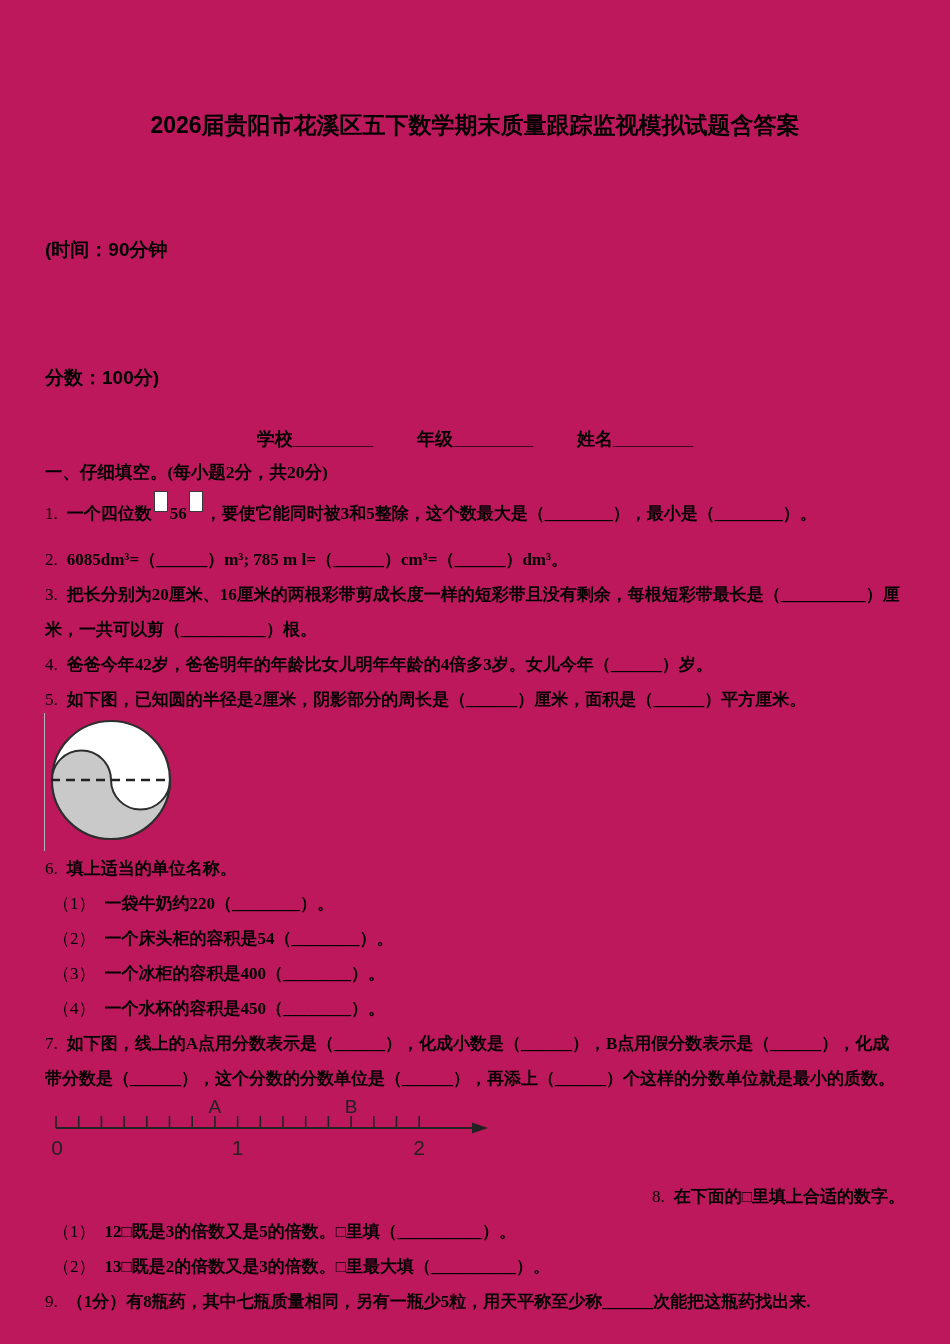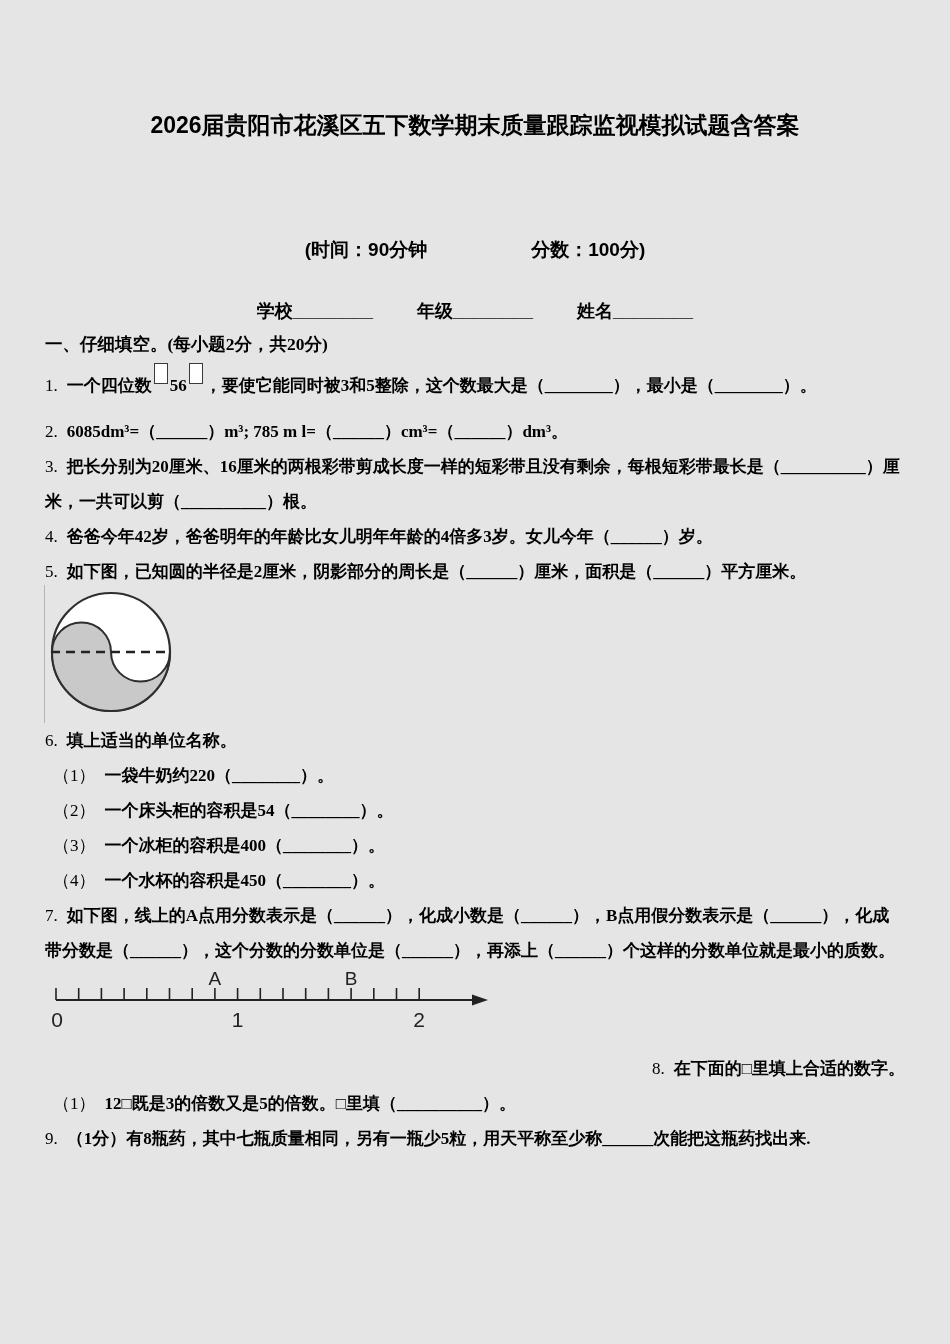--- a/index.html
+++ b/index.html
@@ -1,39 +1,39 @@
 <!DOCTYPE html>
 <html><head>
 <meta charset="utf-8">
 <style>
   html,body{margin:0;padding:0;background:#fff;}
   .page{
     position:relative;
     width:950px;height:1344px;
-    background:#e5e5e5;
+    background:#be185d;
     box-sizing:border-box;
     padding:0 45px;
     overflow:hidden;
     color:#111;
     font-family:"Liberation Serif", serif;
   }
   .title{
     margin-top:110px;
     text-align:center;
     font-family:"Liberation Sans", sans-serif;
     font-weight:700;
     font-size:23px;
     line-height:30px;
     color:#000;
   }
   .meta-line{
     margin-top:98px;
     display:flex;justify-content:center;gap:104px;
     font-family:"Liberation Sans", sans-serif;
-    font-weight:700;font-size:19px;line-height:24px;color:#000;
+    font-weight:700;font-size:19px;line-height:24px;color:#000;flex-direction:column;
   }
   .fields-line{
     margin-top:37px;
     display:flex;justify-content:center;gap:44px;
     font-family:"Liberation Sans", sans-serif;
     font-weight:700;font-size:18px;line-height:24px;color:#000;
   }
   .section-heading{
     margin-top:8px;
     font-size:17.5px;line-height:26px;font-weight:700;color:#000;
@@ -145,19 +145,22 @@
     <text x="189.6" y="55" text-anchor="middle" class="nl-num">1</text>
     <text x="371.2" y="55" text-anchor="middle" class="nl-num">2</text>
   </svg>
 
   <div class="q m15">
     <span class="qnum">8.</span><span class="qtext">在下面的□里填上合适的数字。</span>
   </div>
   <div class="q sub">
     <span class="qnum">（1）</span><span class="qtext">12□既是3的倍数又是5的倍数。□里填（__________）。</span>
   </div>
+  <div class="q sub">
+    <span class="qnum">（2）</span><span class="qtext">13□既是2的倍数又是3的倍数。□里最大填（__________）。</span>
+  </div>
 
   <div class="q">
     <span class="qnum">9.</span><span class="qtext">（1分）有8瓶药，其中七瓶质量相同，另有一瓶少5粒，用天平称至少称______次能把这瓶药找出来.</span>
   </div>
 
 
 </div>
 
 </body></html>

